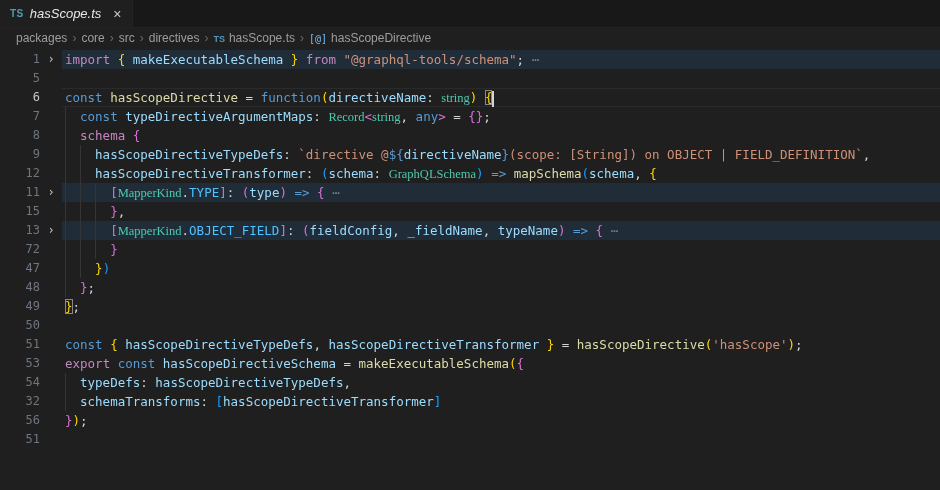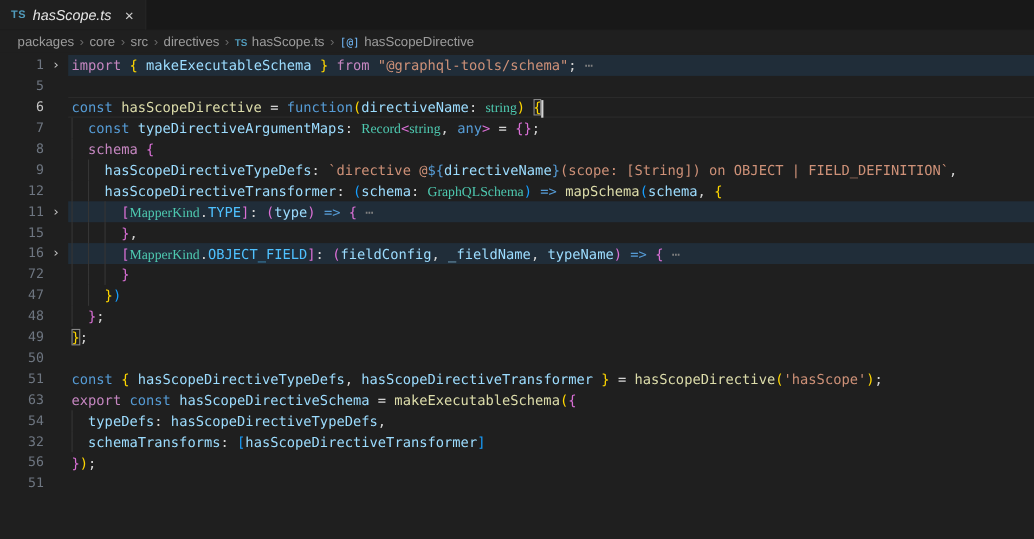--- a/index.html
+++ b/index.html
@@ -126,21 +126,21 @@
       </div>
       <div class="row">
         <div class="gutter">
           <span class="ln">15</span>
           <span class="foldcol"></span>
         </div>
         <div class="code"><span class="guide"></span><span class="guide"></span><span class="guide"></span><span class="b2">}</span><span class="p">,</span></div>
       </div>
       <div class="row hl-fold">
         <div class="gutter">
-          <span class="ln">16</span>
+          <span class="ln">13</span>
           <span class="foldcol">›</span>
         </div>
         <div class="code"><span class="guide"></span><span class="guide"></span><span class="guide"></span><span class="b2">[</span><span class="t">MapperKind</span><span class="p">.</span><span class="e">OBJECT_FIELD</span><span class="b2">]</span><span class="p">: </span><span class="b2">(</span><span class="v">fieldConfig</span><span class="p">, </span><span class="v">_fieldName</span><span class="p">, </span><span class="v">typeName</span><span class="b2">)</span><span class="p"> </span><span class="k2">=&gt;</span><span class="p"> </span><span class="b2">{</span><span class="fd"> ⋯</span></div>
       </div>
       <div class="row">
         <div class="gutter">
           <span class="ln">72</span>
           <span class="foldcol"></span>
         </div>
         <div class="code"><span class="guide"></span><span class="guide"></span><span class="guide"></span><span class="b2">}</span></div>
@@ -175,21 +175,21 @@
       </div>
       <div class="row">
         <div class="gutter">
           <span class="ln">51</span>
           <span class="foldcol"></span>
         </div>
         <div class="code"><span class="k2">const </span><span class="b1">{</span><span class="p"> </span><span class="v">hasScopeDirectiveTypeDefs</span><span class="p">, </span><span class="v">hasScopeDirectiveTransformer</span><span class="p"> </span><span class="b1">}</span><span class="p"> = </span><span class="f">hasScopeDirective</span><span class="b1">(</span><span class="s">'hasScope'</span><span class="b1">)</span><span class="p">;</span></div>
       </div>
       <div class="row">
         <div class="gutter">
-          <span class="ln">63</span>
+          <span class="ln">53</span>
           <span class="foldcol"></span>
         </div>
         <div class="code"><span class="k1">export </span><span class="k2">const </span><span class="v">hasScopeDirectiveSchema</span><span class="p"> = </span><span class="f">makeExecutableSchema</span><span class="b1">(</span><span class="b2">{</span></div>
       </div>
       <div class="row">
         <div class="gutter">
           <span class="ln">54</span>
           <span class="foldcol"></span>
         </div>
         <div class="code"><span class="guide"></span><span class="v">typeDefs</span><span class="p">: </span><span class="v">hasScopeDirectiveTypeDefs</span><span class="p">,</span></div>

